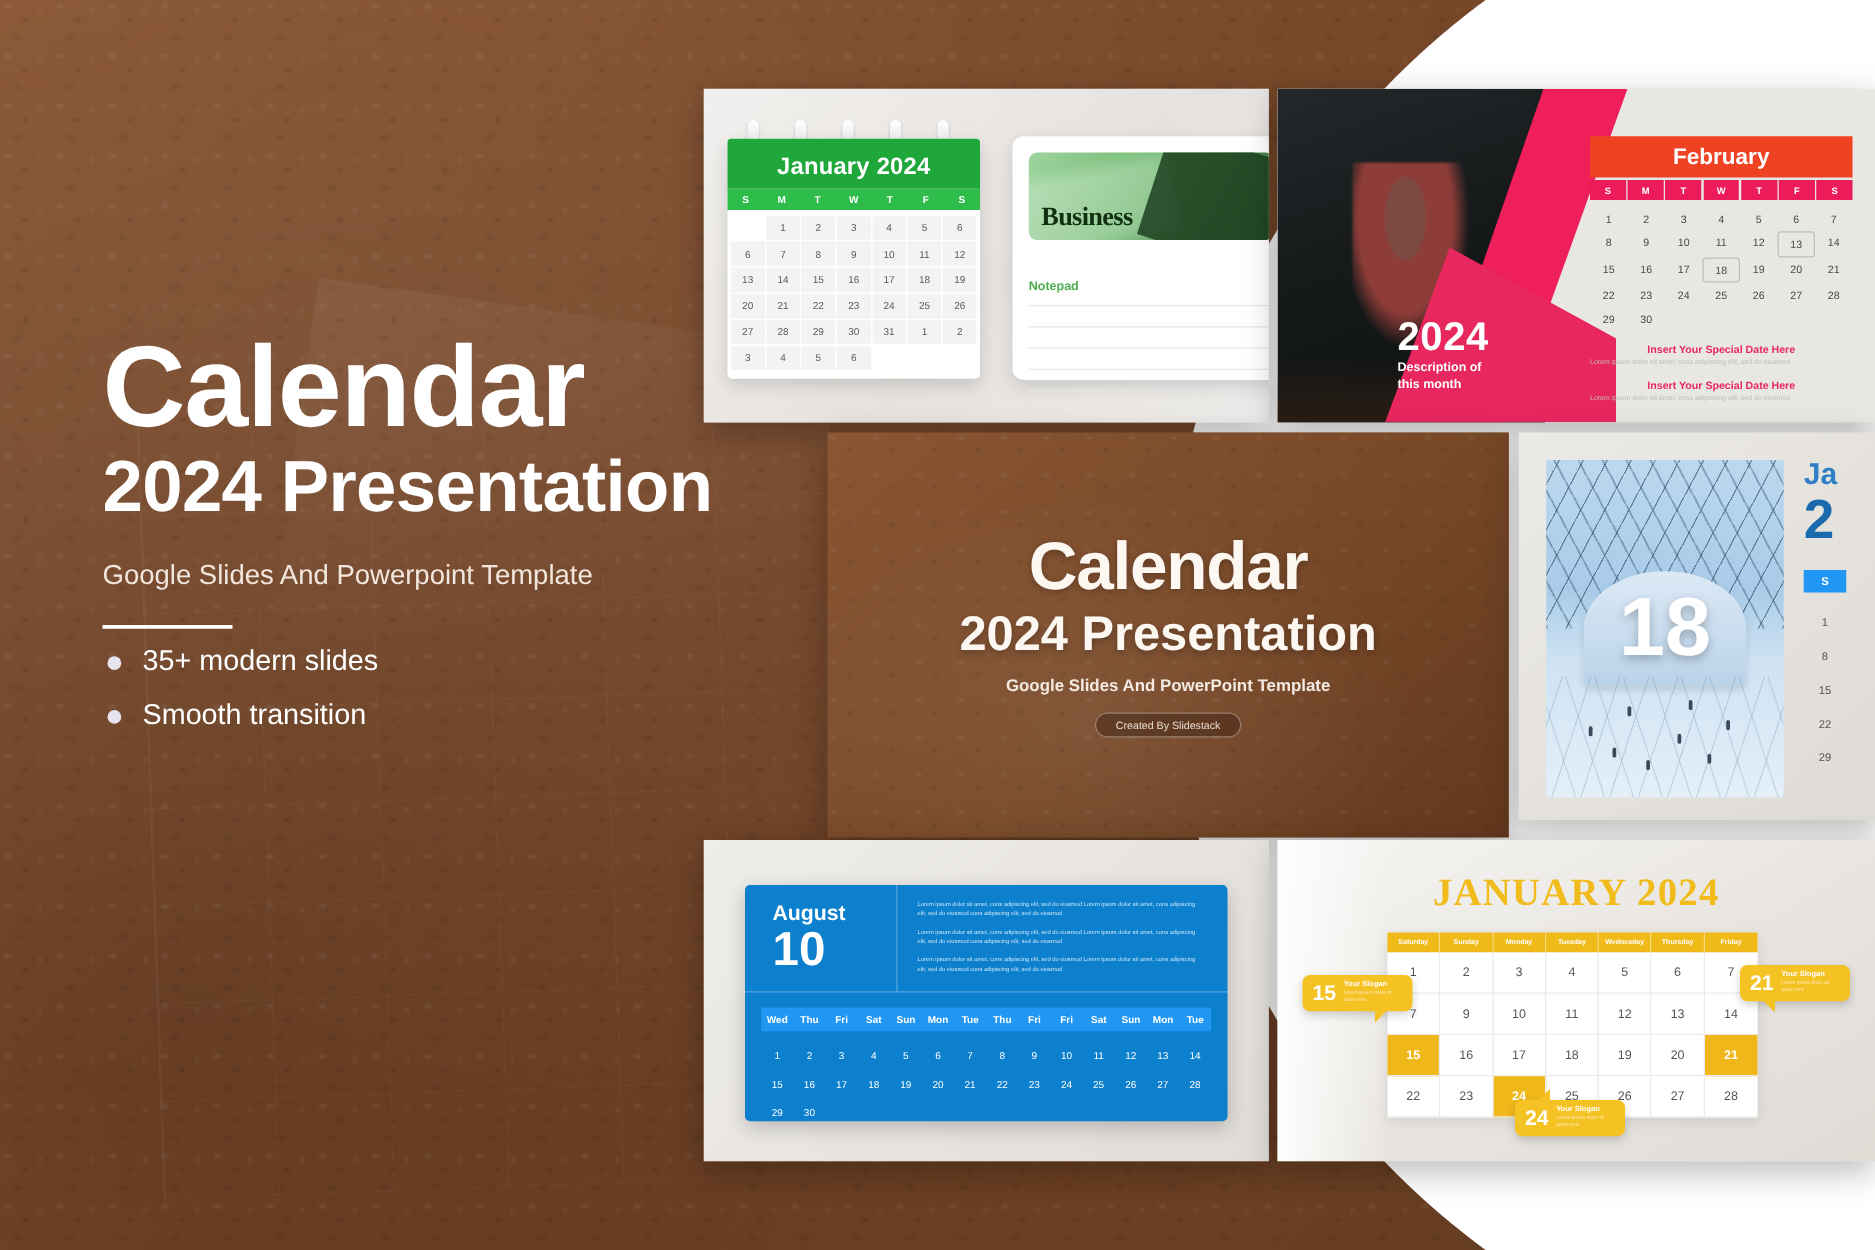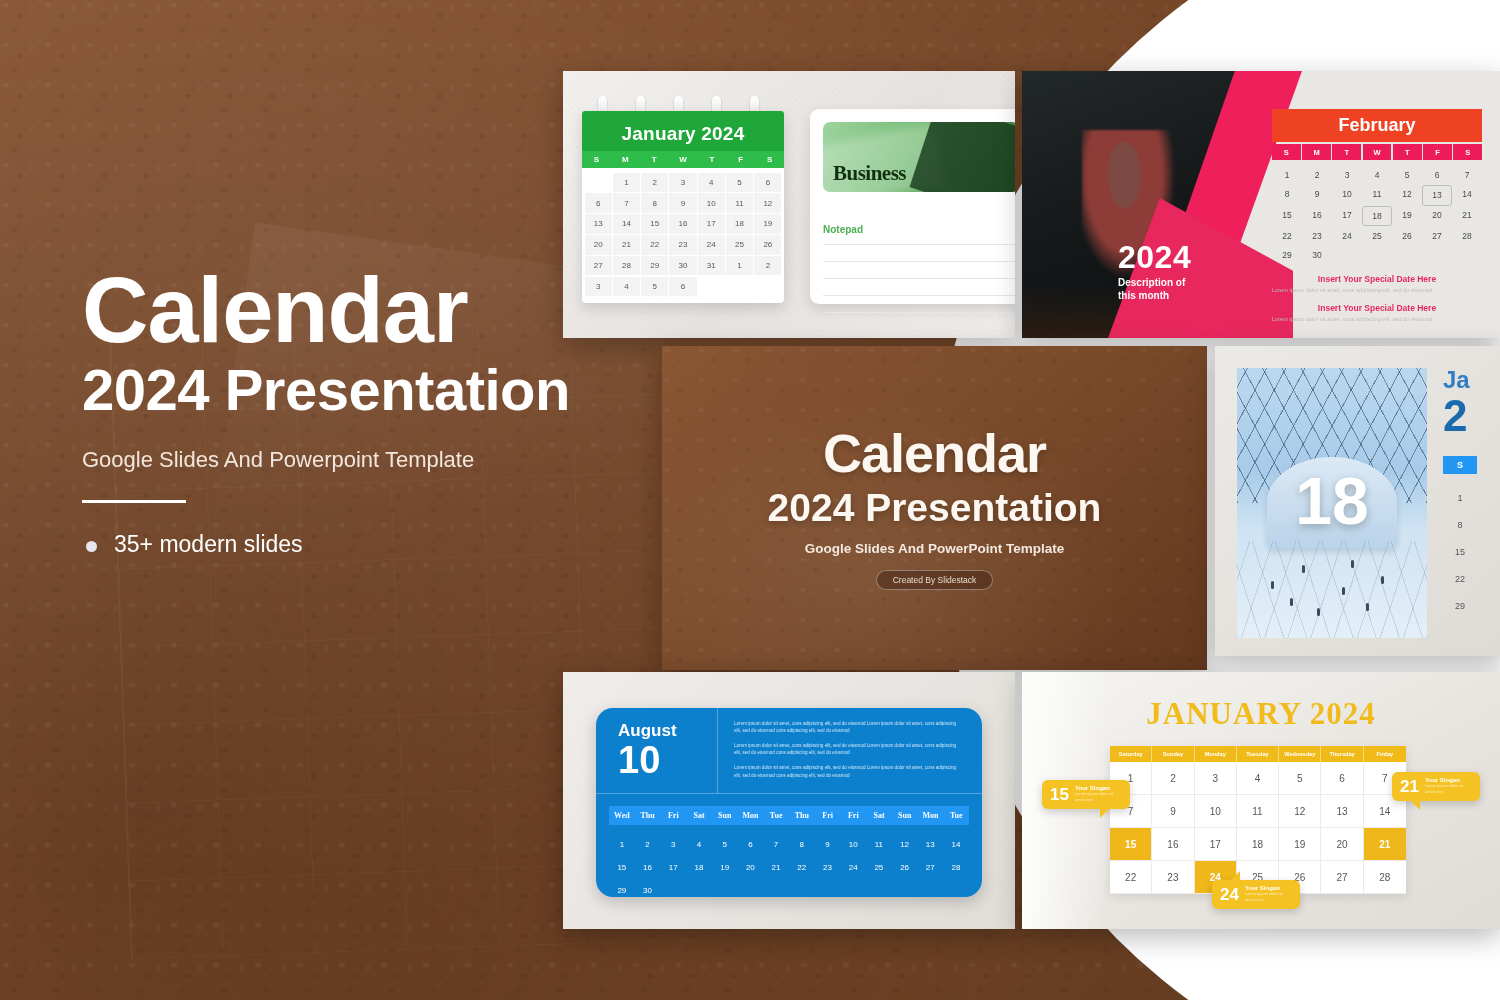--- a/index.html
+++ b/index.html
@@ -59,21 +59,21 @@
   }
   #hero h2{
     font-size:58px; line-height:1.06; font-weight:700; color:#fff;
     letter-spacing:-.5px; margin-top:4px;
   }
   #hero .sub{
     margin-top:24px; font-size:22px; line-height:1.35; color:#f2e6dd;
     max-width:430px; font-weight:400;
   }
   #hero .rule{ margin-top:26px; width:104px; height:3px; background:#fff; }
-  #features{ margin-top:28px; list-style:none; }
+  #features{ margin-top:12px; list-style:none; }
   #features li{
     position:relative; padding-left:32px; margin-bottom:16px;
     font-size:23px; color:#fff; font-weight:400;
   }
   #features li .dot{
     position:absolute; left:4px; top:10px; width:11px; height:11px;
     border-radius:50%; background:#e8e4ef;
   }
 
   
@@ -148,21 +148,21 @@
   .s2-photo::after{content:"";position:absolute;left:0;bottom:0;width:100%;height:20%;
     background:linear-gradient(0deg,#2b1d14,transparent);}
   .s2-tri-a{
     position:absolute; left:120px; top:0; width:160px; height:100%;
     background:#ee1f5b; clip-path:polygon(100% 0, 40% 100%, 0 100%, 58% 0);
   }
   .s2-tri-b{
     position:absolute; left:86px; bottom:0; width:185px; height:140px;
     background:#e8275f; clip-path:polygon(28% 0, 100% 52%, 100% 100%, 0 100%);
   }
-  .s2-year{ position:absolute; left:96px; bottom:36px; color:#fff; z-index:3; }
+  .s2-year{ position:absolute; left:96px; bottom:24px; color:#fff; z-index:3; }
   .s2-year b{ font-size:32px; font-weight:700; display:block; line-height:1; letter-spacing:.5px; }
   .s2-year small{ font-size:10px; font-weight:700; display:block; line-height:1.25; margin-top:4px; }
   .s2-right{ position:absolute; left:232px; top:0; right:0; bottom:0; padding:38px 18px 0; }
   .feb-head{ background:#ef4223; text-align:center; padding:6px 0; }
   .feb-head span{ color:#fff; font-weight:700; font-size:18px; }
   .feb-dow{ display:grid; grid-template-columns:repeat(7,1fr); gap:1.5px; margin-top:2px; }
   .feb-dow div{ background:#ec1b5a; color:#fff; text-align:center; font-size:7.5px; font-weight:700; padding:3.5px 0; }
   .feb-grid{ display:grid; grid-template-columns:repeat(7,1fr); margin-top:6px; }
   .feb-grid div{ text-align:center; font-size:8.5px; color:#4a4a4a; padding:4.4px 0; }
   .feb-grid div.mark{ border:1px solid #bdbdbd; border-radius:3px; }
@@ -223,30 +223,30 @@
   .s4-dow{ margin-top:18px; display:flex; }
   .s4-dow div{ width:34px; background:#2196f3; color:#fff; text-align:center;
     font-size:9px; font-weight:700; padding:4px 0; }
   .s4-col{ margin-top:10px; }
   .s4-col div{ width:34px; text-align:center; font-size:9px; color:#555; padding:8.5px 0; }
 
   
   #slide-aug{ left:563px; top:672px; width:452px; height:257px; background:#e9e7e3; }
   .s5-bg{ position:absolute; inset:0; background:linear-gradient(135deg,#efedea,#e0ddd8); }
   .aug-card{ position:absolute; left:33px; top:36px; right:33px; bottom:32px;
-    background:#0c7fcd; border-radius:17px; box-shadow:0 5px 16px rgba(0,0,0,.2); }
+    background:#0c7fcd; border-radius:4px; box-shadow:0 5px 16px rgba(0,0,0,.2); }
   .aug-top{ display:flex; height:86px; border-bottom:1px solid rgba(255,255,255,.3); }
   .aug-left{ width:122px; border-right:1px solid rgba(255,255,255,.3);
     display:flex; flex-direction:column; justify-content:center; padding-left:22px; }
   .aug-left b{ color:#fff; font-size:17px; font-weight:700; line-height:1.1; }
   .aug-left span{ color:#fff; font-size:38px; font-weight:700; line-height:1; margin-top:1px;}
   .aug-right{ flex:1; padding:12px 18px 0 16px; }
   .aug-right p{ color:#cfe7f8; font-size:4.6px; line-height:1.55; margin-bottom:8px; }
   .aug-dow{ display:flex; background:#2196f3; margin:12px 13px 0; }
-  .aug-dow div{ flex:1; text-align:center; color:#fff; font-size:8px; font-weight:700; padding:5px 0;font-family:Liberation Serif, serif; }
+  .aug-dow div{ flex:1; text-align:center; color:#fff; font-size:8px; font-weight:700; padding:5px 0; }
   .aug-grid{ display:flex; flex-wrap:wrap; margin:0 13px; padding-top:8px; }
   .aug-grid div{ width:7.142%; text-align:center; color:#fff; font-size:8px; padding:7px 0; }
 
   
   #slide-yellow{ left:1022px; top:672px; width:478px; height:257px; background:#eceae6; }
   .s6-bg{ position:absolute; inset:0;
     background:linear-gradient(150deg,#f6f5f3 0%,#e8e5e0 55%,#dfdbd5 100%); }
   .s6-bg::before{content:"";position:absolute;left:0;top:0;width:18%;height:100%;
     background:linear-gradient(90deg,#fdfdfc,rgba(255,255,255,0));}
   .y-title{ position:absolute; left:0; right:0; top:24px; text-align:center;
@@ -289,20 +289,21 @@
 </div>
 <div id="white-circle"></div>
 
 <div id="hero">
   <h1>Calendar</h1>
   <h2>2024 Presentation</h2>
   <div class="sub">Google Slides And Powerpoint Template</div>
   <div class="rule"></div>
   <ul id="features">
     <li><span class="dot"></span><span>35+ modern  slides</span></li>
+    <li><span class="dot"></span><span>Smooth transition</span></li>
   </ul>
 </div>
 
 <div class="slide" id="slide-jan">
   <div class="s1-bg"></div>
   <div class="cal-rings">
     <i style="left:16px"></i>
       <i style="left:54px"></i>
       <i style="left:92px"></i>
       <i style="left:130px"></i>

